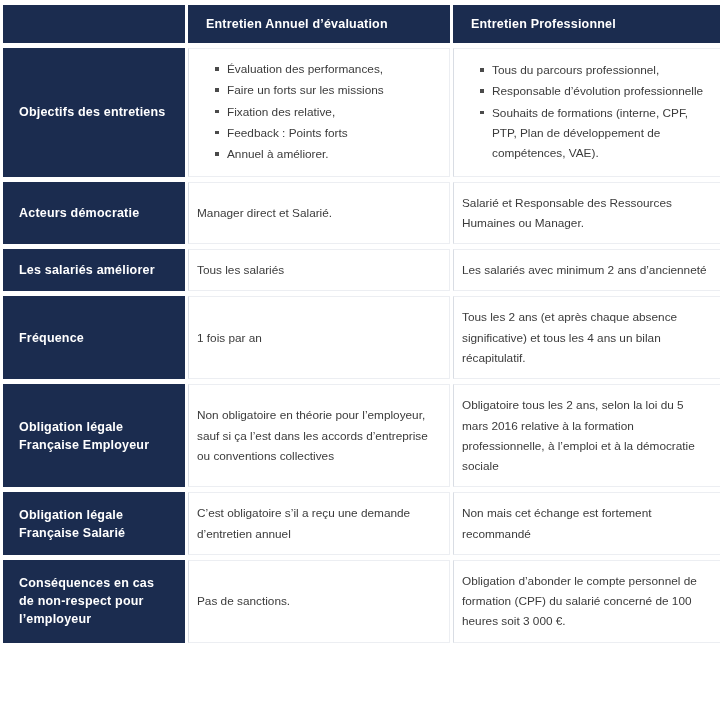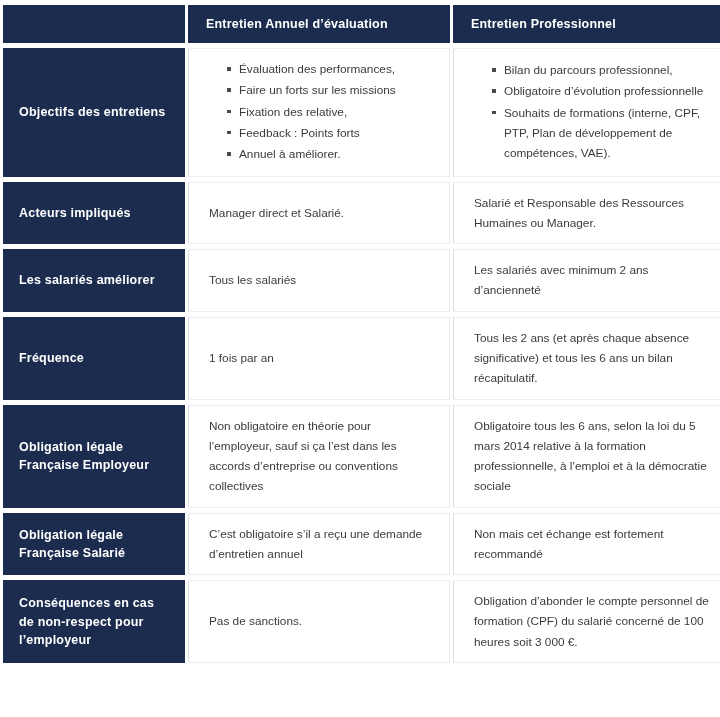--- a/index.html
+++ b/index.html
@@ -58,21 +58,21 @@
   .cell-dark.blank {
     font-size: 0;
   }
 
   
   .cell-light {
     background: #ffffff;
     color: #3b3b3b;
     font-size: 11.8px;
     line-height: 1.72;
-    padding: 10px 18px 10px 20px;
+    padding: 10px 18px 10px 8px;
     vertical-align: middle;
     border-left: 1px solid #d9dde4;
     border-right: 1px solid #eceef2;
     border-top: 1px solid #eceef2;
     border-bottom: 1px solid #eceef2;
   }
 
   .cell-light p {
     margin: 0;
   }
@@ -124,28 +124,28 @@
             <ul class="bullets">
               <li>Évaluation des performances,</li>
               <li>Faire un forts sur les missions</li>
               <li>Fixation des relative,</li>
               <li>Feedback : Points forts</li>
               <li>Annuel à améliorer.</li>
             </ul>
           </td>
           <td class="cell-light">
             <ul class="bullets">
-              <li>Bilan du parcours professionnel,</li>
-              <li>Obligatoire d’évolution professionnelle</li>
+              <li>Tous du parcours professionnel,</li>
+              <li>Responsable d’évolution professionnelle</li>
               <li>Souhaits de formations (interne, CPF, PTP, Plan de développement de compétences, VAE).</li>
             </ul>
           </td>
         </tr>
         <tr>
-          <td class="cell-dark">Acteurs impliqués</td>
+          <td class="cell-dark">Acteurs démocratie</td>
           <td class="cell-light">
             <p>Manager direct et Salarié.</p>
           </td>
           <td class="cell-light">
             <p>Salarié et Responsable des Ressources Humaines ou Manager.</p>
           </td>
         </tr>
         <tr>
           <td class="cell-dark">Les salariés améliorer</td>
           <td class="cell-light">
@@ -154,30 +154,30 @@
           <td class="cell-light">
             <p>Les salariés avec minimum 2 ans d’ancienneté</p>
           </td>
         </tr>
         <tr>
           <td class="cell-dark">Fréquence</td>
           <td class="cell-light">
             <p>1 fois par an</p>
           </td>
           <td class="cell-light">
-            <p>Tous les 2 ans (et après chaque absence significative) et tous les 6 ans un bilan récapitulatif.</p>
+            <p>Tous les 2 ans (et après chaque absence significative) et tous les 4 ans un bilan récapitulatif.</p>
           </td>
         </tr>
         <tr>
           <td class="cell-dark">Obligation légale Française Employeur</td>
           <td class="cell-light">
             <p>Non obligatoire en théorie pour l’employeur, sauf si ça l’est dans les accords d’entreprise ou conventions collectives</p>
           </td>
           <td class="cell-light">
-            <p>Obligatoire tous les 6 ans, selon la loi du 5 mars 2014 relative à la formation professionnelle, à l’emploi et à la démocratie sociale</p>
+            <p>Obligatoire tous les 2 ans, selon la loi du 5 mars 2016 relative à la formation professionnelle, à l’emploi et à la démocratie sociale</p>
           </td>
         </tr>
         <tr>
           <td class="cell-dark">Obligation légale Française Salarié</td>
           <td class="cell-light">
             <p>C’est obligatoire s’il a reçu une demande d’entretien annuel</p>
           </td>
           <td class="cell-light">
             <p>Non mais cet échange est fortement recommandé</p>
           </td>

